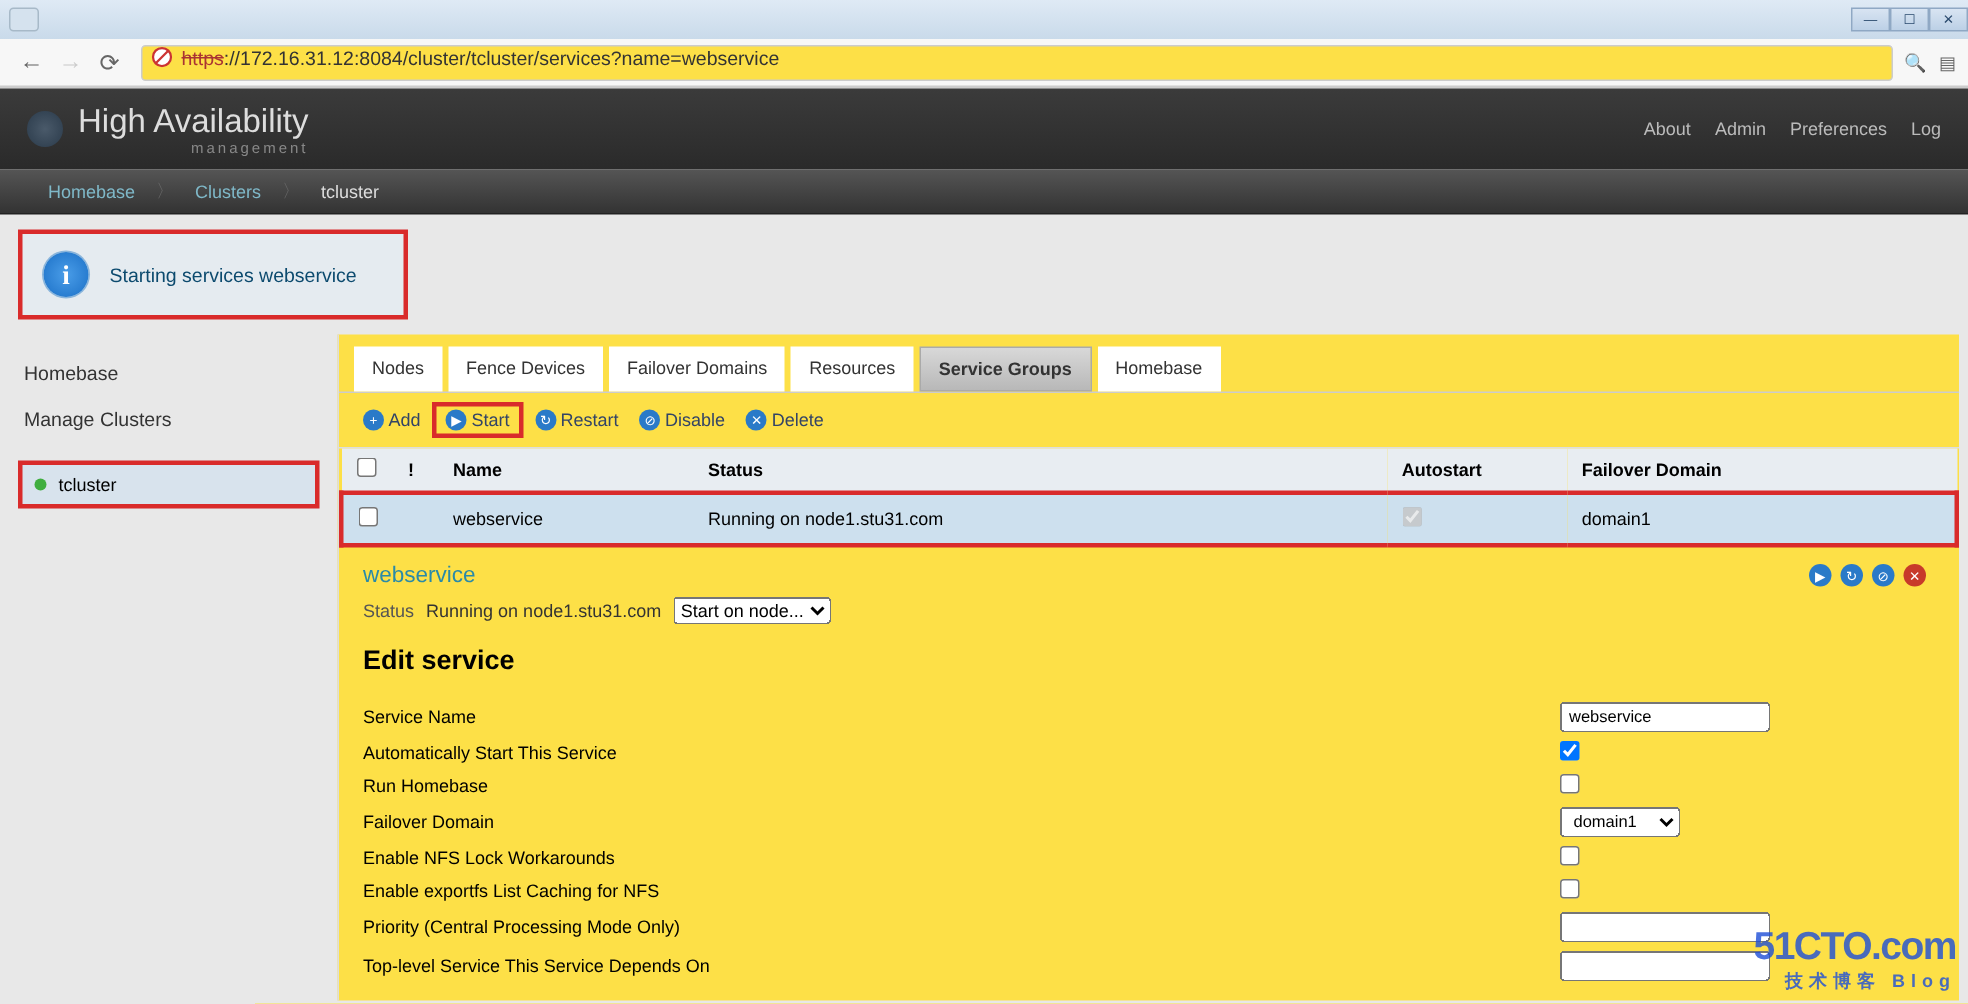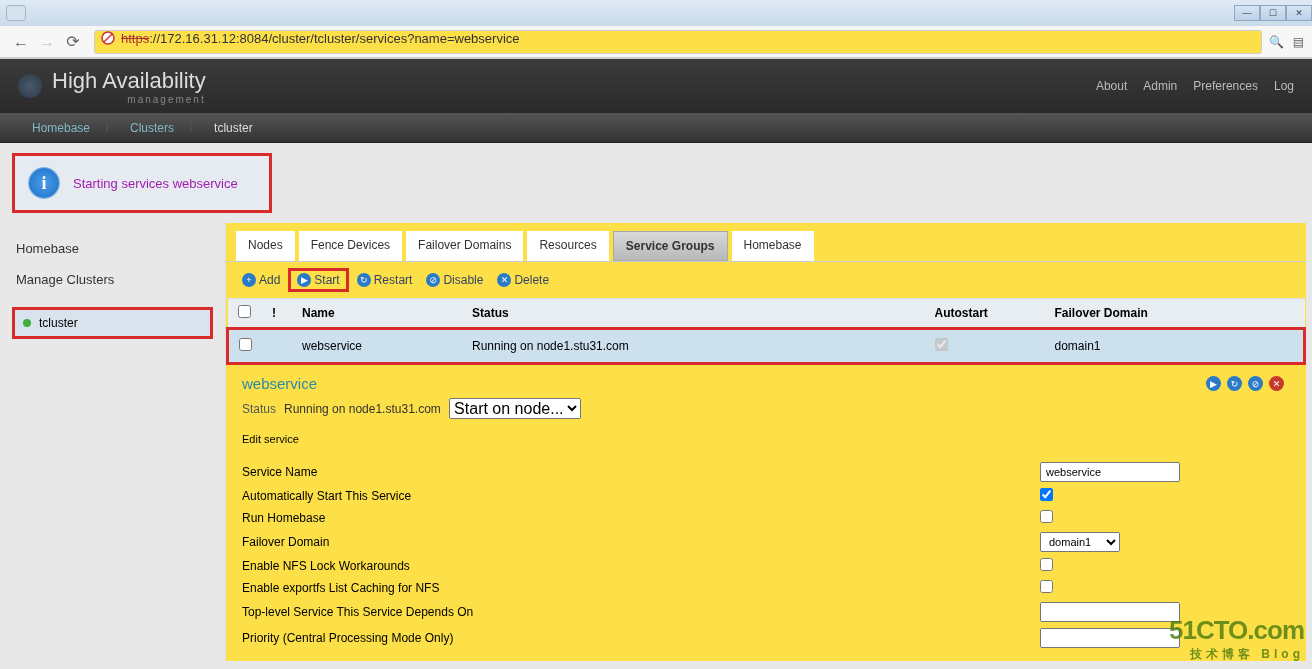--- a/index.html
+++ b/index.html
@@ -33,21 +33,21 @@
 
 
 .breadcrumb { background: linear-gradient(#555, #333); height: 30px; display: flex; align-items: center; padding: 0 18px; color: #8cc; font-size: 12px; border-bottom: 1px solid #222; }
 .bc-item { color: #7fb8c8; cursor: pointer; padding: 0 14px; position: relative; }
 .bc-item.last { color: #ddd; }
 .bc-sep { color: #666; }
 
 
 .alert-box { margin: 10px 12px 0 12px; border: 3px solid #d92b2b; padding: 12px 14px; display: flex; align-items: center; background: #e5ebf0; }
 .alert-icon { width: 30px; height: 30px; border-radius: 50%; background: radial-gradient(#4a9de8, #1a6fc6); display: flex; align-items: center; justify-content: center; color: #fff; font-size: 18px; font-weight: bold; font-family: Georgia, serif; margin-right: 14px; box-shadow: 0 0 0 1px #8ab5db; }
-.alert-text { color: #a21caf; font-size: 13px; }
+.alert-text { color: #0c4a6e; font-size: 13px; }
 
 
 .main-layout { display: flex; margin-top: 10px; }
 .sidebar { width: 225px; padding: 10px 12px; }
 .sb-link { display: block; color: #333; padding: 8px 4px; font-size: 13px; cursor: pointer; }
 .sb-item { display: flex; align-items: center; padding: 6px 8px; border: 3px solid #d92b2b; background: #d8e3ed; margin-top: 12px; cursor: pointer; }
 .sb-dot { width: 8px; height: 8px; border-radius: 50%; background: #3fae3f; margin-right: 8px; }
 
 .content { flex: 1; background: #fde047; margin-right: 6px; border-left: 1px solid #ddd; }
 
@@ -72,34 +72,34 @@
 .tbl th { background: #e8edf2; text-align: left; padding: 6px 10px; font-weight: bold; font-size: 12px; border-bottom: 1px solid #ccc; }
 .tbl-row { border: 3px solid #d92b2b; }
 .tbl td { padding: 8px 10px; background: #cde0ee; font-size: 12px; }
 .tbl input[type="checkbox"] { cursor: pointer; }
 
 
 .detail { padding: 10px 16px; }
 .detail-title { color: #2a8aa8; font-size: 15px; margin-bottom: 6px; cursor: pointer; }
 .detail-status { font-size: 12px; color: #333; margin-bottom: 14px; display: flex; align-items: center; gap: 8px; }
 .detail-status label { color: #555; }
-.detail-status select { font-size: 16px; text-align: center; }
+.detail-status select { font-size: 12px; }
 .detail-actions { float: right; display: flex; gap: 6px; margin-top: -22px; margin-right: 6px; }
 .da-icon { width: 15px; height: 15px; border-radius: 50%; cursor: pointer; display: flex; align-items: center; justify-content: center; font-size: 9px; color: #fff; }
 .da-blue { background: #2a7ac8; }
 .da-red { background: #c83a2a; }
 
-.edit-title { font-weight: normal; font-size: 11px; margin: 12px 0 14px 0; }
+.edit-title { font-weight: bold; font-size: 18px; margin: 12px 0 14px 0; }
 .form-row { display: flex; align-items: center; padding: 3px 0; font-size: 12px; }
 .form-label { flex: 1; }
 .form-ctrl { width: 250px; text-align: left; }
 .form-ctrl input[type="text"], .form-ctrl select { width: 140px; font-size: 11px; padding: 2px 4px; }
 
 
-.watermark { position: absolute; right: 8px; bottom: 6px; color: #4d7c0f; font-size: 26px; font-weight: bold; text-align: right; pointer-events: none; font-family: sans-serif; letter-spacing: -1px; opacity: 0.8; }
+.watermark { position: absolute; right: 8px; bottom: 6px; color: #1d4ed8; font-size: 26px; font-weight: bold; text-align: right; pointer-events: none; font-family: sans-serif; letter-spacing: -1px; opacity: 0.8; }
 .watermark .wm-sub { font-size: 12px; letter-spacing: 4px; display: block; }
 </style>
 </head>
 <body>
 
 <div class="browser-chrome">
   <div class="tab-bar">
     <div class="new-tab"></div>
     <div class="win-controls">
       <div class="win-btn">—</div>
@@ -257,25 +257,25 @@
       </div>
       <div class="form-row">
         <div class="form-label">Enable NFS Lock Workarounds</div>
         <div class="form-ctrl"><input type="checkbox" style=""></div>
       </div>
       <div class="form-row">
         <div class="form-label">Enable exportfs List Caching for NFS</div>
         <div class="form-ctrl"><input type="checkbox" style=""></div>
       </div>
       <div class="form-row">
+        <div class="form-label">Priority (Central Processing Mode Only)</div>
+        <div class="form-ctrl"><input type="text" style=""></div>
+      </div>
+      <div class="form-row">
         <div class="form-label">Top-level Service This Service Depends On</div>
-        <div class="form-ctrl"><input type="text" style=""></div>
-      </div>
-      <div class="form-row">
-        <div class="form-label">Priority (Central Processing Mode Only)</div>
         <div class="form-ctrl"><input type="text" style=""></div>
       </div>
     </div>
   </div>
 </div>
 
 <div class="watermark">
   <span>51CTO.com</span>
   <span class="wm-sub">技术博客   Blog</span>
 </div>

